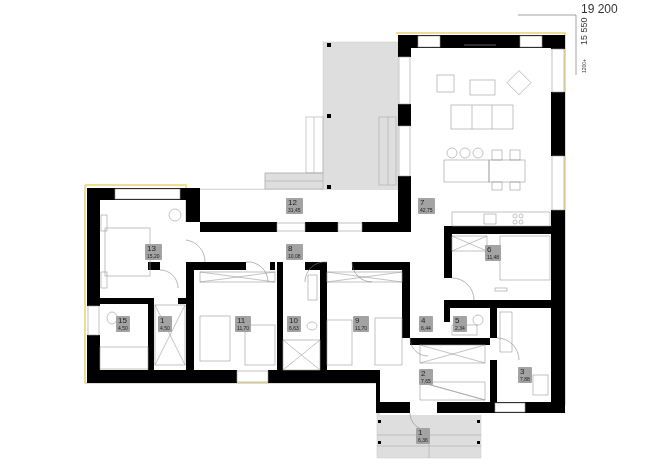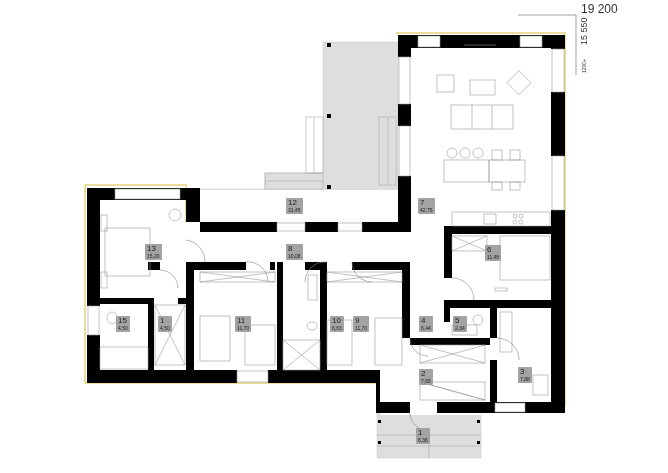--- a/index.html
+++ b/index.html
@@ -248,21 +248,21 @@
     <span class="area">42,75</span>
   </div>
 <div class="tag" style="left:286px;top:244px;">
     <span class="num">8</span>
     <span class="area">10,08</span>
   </div>
 <div class="tag" style="left:353px;top:316px;">
     <span class="num">9</span>
     <span class="area">11,70</span>
   </div>
-<div class="tag" style="left:287px;top:316px;margin-left:43px;">
+<div class="tag" style="left:287px;top:316px;">
     <span class="num">10</span>
     <span class="area">6,63</span>
   </div>
 <div class="tag" style="left:235px;top:316px;">
     <span class="num">11</span>
     <span class="area">11,70</span>
   </div>
 <div class="tag" style="left:286px;top:198px;">
     <span class="num">12</span>
     <span class="area">31,45</span>

